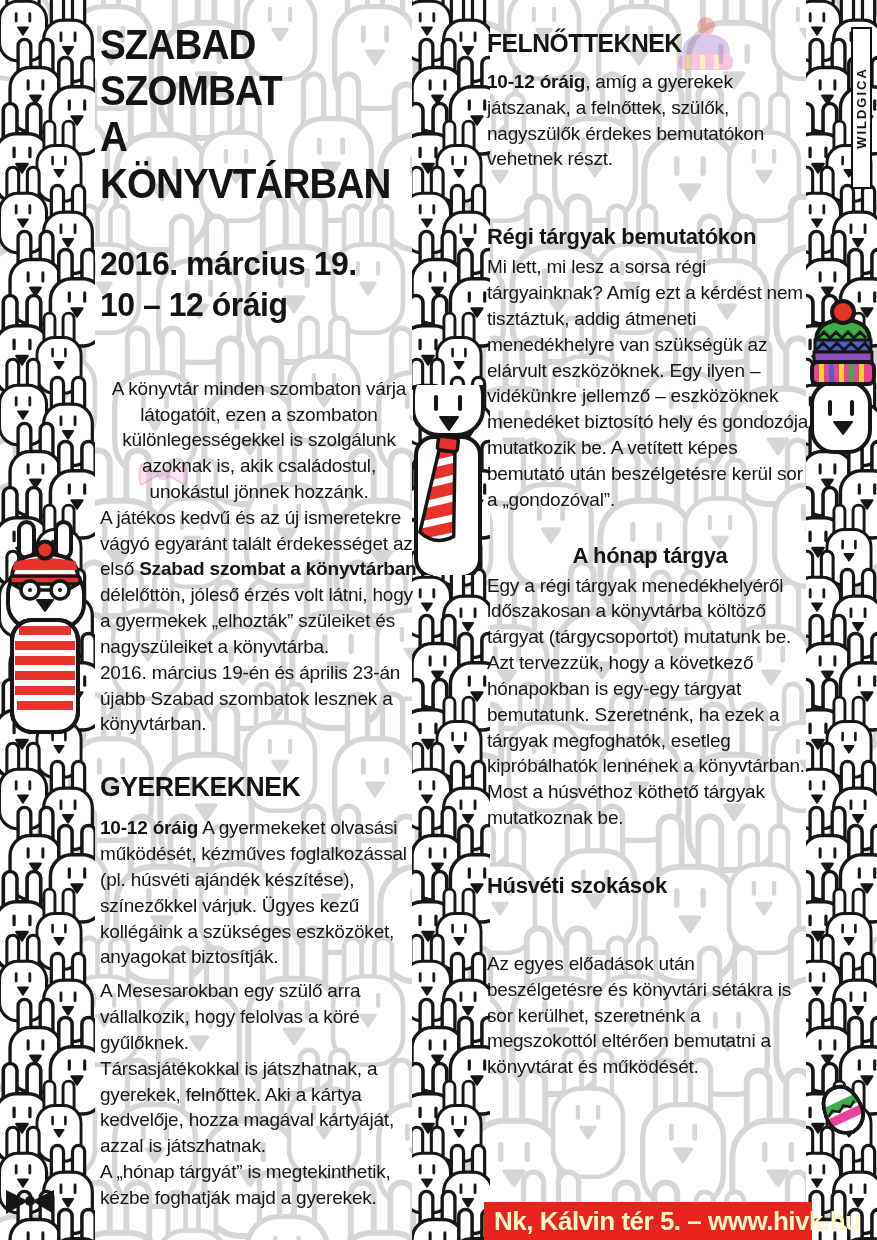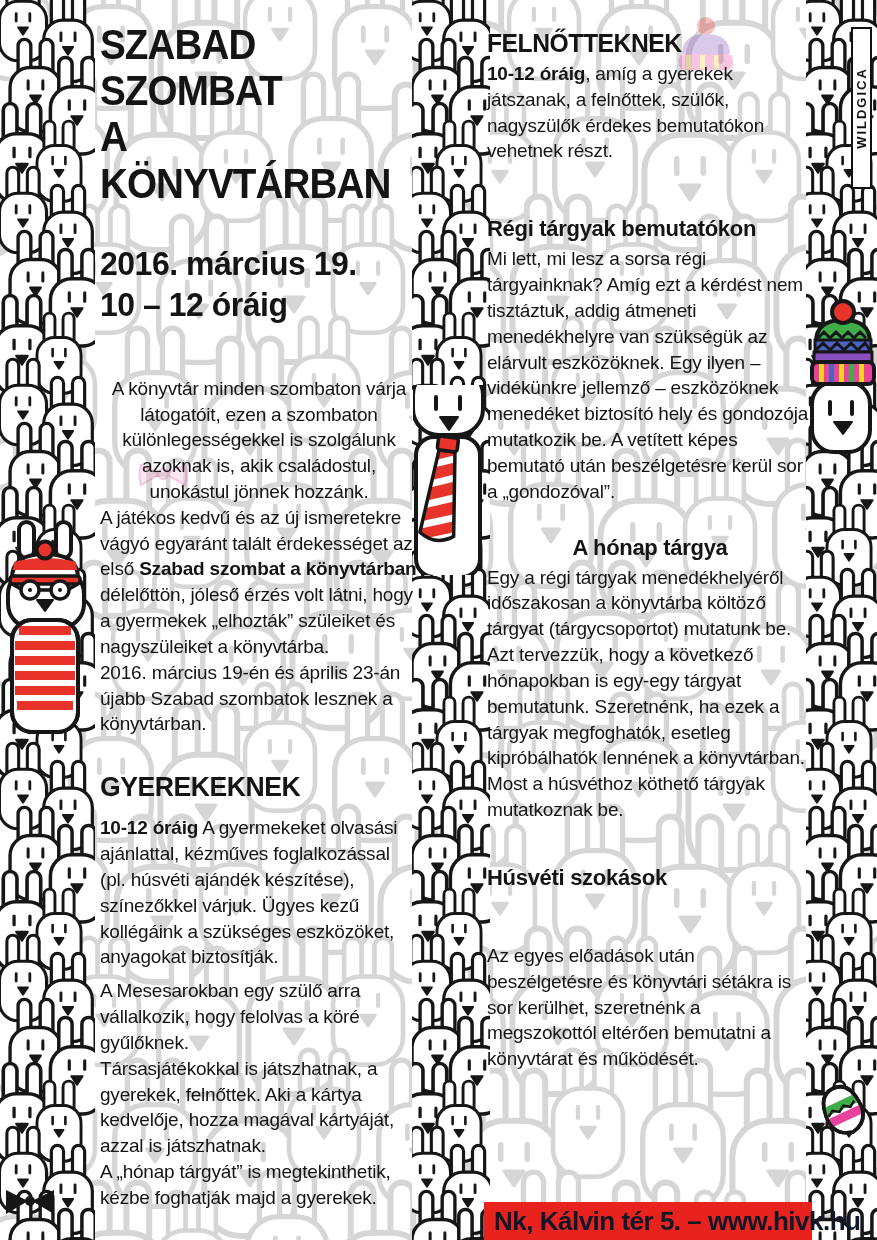--- a/index.html
+++ b/index.html
@@ -23,28 +23,28 @@
   .date{margin-top:36px;font-size:34px;line-height:1.22;font-weight:700;letter-spacing:-0.5px;
         transform:scaleX(.94);transform-origin:left top;}
   .mt-intro{margin-top:50px;text-align:center;}
   .mt-recap{}
   .h1{font-size:28px;font-weight:700;letter-spacing:-0.5px;transform:scaleX(.95);transform-origin:left top;}
   .mt-kidshead{margin-top:34px;}
   .mt-kids1{margin-top:12px;}
   .mt-kids2{margin-top:8px;}
   .col-right{padding-top:28px;}
   .h1r{font-size:26px;font-weight:700;letter-spacing:-0.5px;transform:scaleX(.95);transform-origin:left top;}
-  .mt-lead{margin-top:2px;}
+  .mt-lead{margin-top:10px;}
   .h2{font-size:22px;font-weight:700;letter-spacing:-0.3px;}
   .mt-s0{margin-top:52px;} .mt-s1{margin-top:30px;text-align:center;} .mt-s2{margin-top:42px;}
   .mt-body{margin-top:4px;}
   .mt-closing{margin-top:52px;}
 
   .banner{position:absolute;left:484px;top:1202px;width:328px;height:38px;background:#e8231e;
-          color:#0f172a;font-size:26px;font-weight:700;line-height:38px;padding-left:10px;
+          color:#fef9c3;font-size:26px;font-weight:700;line-height:38px;padding-left:10px;
           box-sizing:border-box;letter-spacing:-0.5px;white-space:nowrap;}
   .credit{position:absolute;left:851px;top:189px;width:162px;height:21px;background:#ffffff;
           border:2px solid #111;box-sizing:border-box;font-size:13px;font-weight:700;
           letter-spacing:2px;line-height:17px;text-align:center;color:#111;
           transform:rotate(-90deg);transform-origin:left top;}
 </style>
 </head>
 <body>
 
 <div class="page">
@@ -432,21 +432,21 @@
       <div>A KÖNYVTÁRBAN</div>
     </div>
     <div class="date">
       <div>2016. március 19.</div>
       <div>10 – 12 óráig</div>
     </div>
     <div class="body-txt mt-intro">A könyvtár minden szombaton várja látogatóit, ezen a szombaton különlegességekkel is szolgálunk azoknak is, akik családostul, unokástul jönnek hozzánk.</div>
     <div class="body-txt mt-recap"><span>A játékos kedvű és az új ismeretekre vágyó egyaránt talált érdekességet az első </span><span class="b">Szabad szombat a könyvtárban</span><span> délelőttön, jóleső érzés volt látni, hogy a gyermekek „elhozták” szüleiket és nagyszüleiket a könyvtárba.
 2016. március 19-én és április 23-án újabb Szabad szombatok lesznek a könyvtárban.</span></div>
     <div class="h1 mt-kidshead">GYEREKEKNEK</div>
-    <div class="body-txt mt-kids1"><span class="b">10-12 óráig</span><span> A gyermekeket olvasási ajánlattal, kézműves foglalkozással (pl. húsvéti ajándék készítése), színezőkkel várjuk. Ügyes kezű kollégáink a  szükséges eszközöket, anyagokat biztosítják.</span></div>
+    <div class="body-txt mt-kids1"><span class="b">10-12 óráig</span><span> A gyermekeket olvasási működését, kézműves foglalkozással (pl. húsvéti ajándék készítése), színezőkkel várjuk. Ügyes kezű kollégáink a  szükséges eszközöket, anyagokat biztosítják.</span></div>
     <div class="body-txt mt-kids2">A Mesesarokban egy szülő arra vállalkozik, hogy felolvas a köré gyűlőknek.
 Társasjátékokkal is játszhatnak, a gyerekek, felnőttek. Aki a kártya kedvelője, hozza magával kártyáját, azzal is játszhatnak.
 A „hónap tárgyát”  is megtekinthetik, kézbe foghatják majd a gyerekek.</div>
   </div>
 
   <div class="col col-right">
     <div class="h1r">FELNŐTTEKNEK</div>
     <div class="body-txt mt-lead"><span class="b">10-12 óráig</span><span>, amíg a gyerekek játszanak, a felnőttek, szülők, nagyszülők érdekes bemutatókon vehetnek részt.</span></div>
 
     <div class="h2 mt-s0">Régi tárgyak bemutatókon</div>

